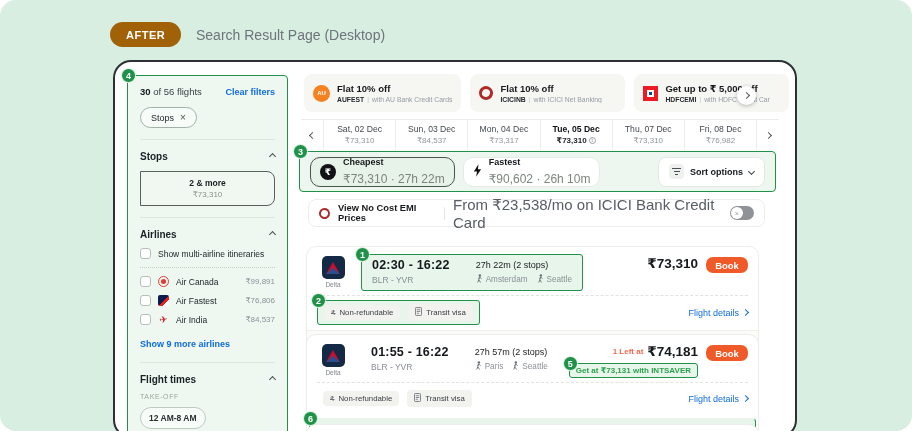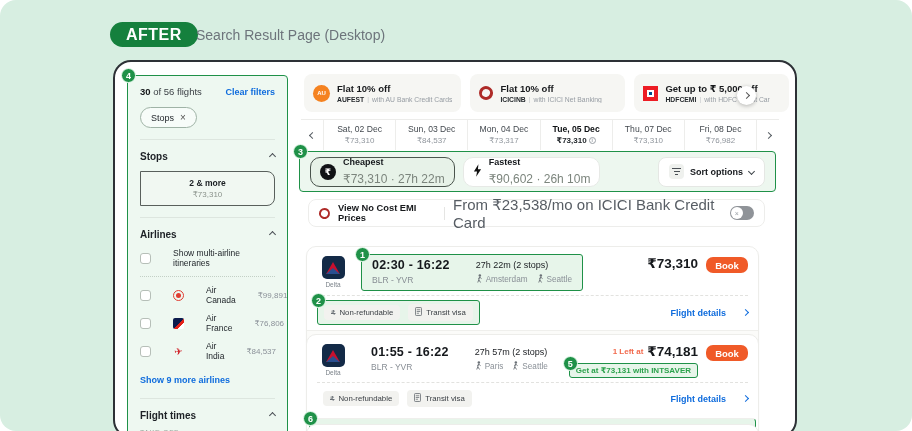--- a/index.html
+++ b/index.html
@@ -1,21 +1,21 @@
 <!DOCTYPE html>
 <html><head>
 <meta charset="utf-8">
 <style>
 *{margin:0;padding:0;box-sizing:border-box}
 html,body{width:912px;height:431px;background:#fff}
 body{font-family:"Liberation Sans","DejaVu Sans",sans-serif;position:relative;overflow:hidden}
 .stage{position:absolute;inset:0;background:#d7eee1;border-radius:16px;overflow:hidden}
 
 
-.badge{position:absolute;left:110px;top:22px;height:25px;padding:0 16px;background:#15803d;border-radius:13px;color:#fff;font-weight:bold;font-size:16px;display:flex;align-items:center;letter-spacing:.5px}
+.badge{position:absolute;left:110px;top:22px;height:25px;padding:0 16px;background:#a16207;border-radius:13px;color:#fff;font-weight:bold;font-size:11px;display:flex;align-items:center;letter-spacing:.5px}
 .page-title{position:absolute;left:196px;top:27px;font-size:14px;color:#6d747b}
 
 
 .window{position:absolute;left:113px;top:60px;width:684px;height:378px;background:#fff;border:2px solid #2d3136;border-radius:18px;overflow:hidden}
 
 
 .hl{border:1.5px solid #1f9148;background:#e7f5ea;position:relative}
 .marker{position:absolute;left:-7px;top:-8px;width:15px;height:15px;border-radius:50%;background:#1f9148;border:1.5px solid #eafbef;color:#fff;font-size:9px;font-weight:bold;display:flex;align-items:center;justify-content:center;z-index:40}
 
 
@@ -34,21 +34,21 @@
 .s-div.dot{border-top:1px dotted #c3d0c6;margin:8px 0}
 .s-head{display:flex;align-items:center;justify-content:space-between;font-size:10px;font-weight:bold;color:#1d2126}
 .s-head .chev{color:#4a4f55}
 .seg{display:flex;margin-top:9px}
 .seg-btn{flex:1;text-align:center;padding:6px 2px;background:#fff;border:1px solid #d7ddd8;cursor:pointer}
 .seg-btn:first-child{border-radius:8px 0 0 8px}
 .seg-btn:last-child{border-radius:0 8px 8px 0}
 .seg-btn.sel{background:#f1f8f2;border:1.5px solid #59605c}
 .seg-l{font-size:8.5px;font-weight:bold;color:#1a1e22}
 .seg-p{font-size:8px;color:#8b938c;margin-top:2px}
-.cb-row{display:flex;align-items:center;gap:22px;margin:8px 0;cursor:pointer}
+.cb-row{display:flex;align-items:center;gap:7px;margin:8px 0;cursor:pointer}
 .cb{width:11px;height:11px;border:1.2px solid #b6bfb8;border-radius:3px;background:#fff;flex:0 0 auto}
 .cb-t{font-size:8.5px;color:#23282d}
 .a-price{margin-left:auto;font-size:8px;color:#8b9199}
 .alogo{width:11px;height:11px;flex:0 0 auto;display:inline-flex;align-items:center;justify-content:center}
 .alogo.ac{border:1.6px solid #e03c31;border-radius:50%}
 .alogo.ac i{width:5px;height:5px;background:#e03c31;border-radius:50%}
 .alogo.af{background:linear-gradient(135deg,#0c1b4d 52%,#e32219 52%,#e32219 72%,#fff 72%);border-radius:2px}
 .alogo.ai{color:#d0232a;font-size:10px;font-style:normal;transform:rotate(-8deg)}
 .s-more{font-size:9px;font-weight:bold;color:#0f6cdd;cursor:pointer;display:inline-block;margin-top:2px}
 .s-sub{font-size:7px;color:#9aa59d;letter-spacing:.6px;margin:8px 0 7px}
@@ -124,21 +124,21 @@
 .left-badge{font-size:8px;font-weight:bold;color:#f26a4d;margin-right:4px;vertical-align:2px}
 .deal{font-size:8px;font-weight:bold;color:#2ba24c;margin-top:3px}
 .deal-hl{display:inline-block;padding:2px 6px;border-radius:3px;margin-top:2px}
 .book{width:42px;height:16px;background:#f05a28;border:none;border-radius:7px;color:#fff;font-size:9.5px;font-weight:bold;cursor:pointer;margin-top:3px;flex:0 0 auto}
 .dash{border-top:1px dashed #e2e2df;margin:0 10px}
 .frow2{display:flex;align-items:center;padding:4px 10px 5px}
 .tags{display:flex;align-items:center;gap:8px;padding:3px 6px;border-radius:3px}
 .tags.plain{border:none;background:transparent}
 .tag{background:#f2f2ef;border-radius:4px;padding:3px 7px;font-size:7.8px;color:#3c4146;display:inline-flex;gap:4px;align-items:center}
 .tag-ic.nr{font-size:7px;color:#6b7177;text-decoration:line-through}
-.fdetails{margin-left:auto;display:inline-flex;align-items:center;gap:17px;font-size:9px;font-weight:bold;color:#0f6cdd;cursor:pointer}
+.fdetails{margin-left:auto;display:inline-flex;align-items:center;gap:4px;font-size:9px;font-weight:normal;color:#0f6cdd;cursor:pointer}
 .ffoot{border-top:1px solid #efefec;background:#fbfbf9;border-radius:0 0 10px 10px;text-align:center;padding:4px 0;font-size:8.5px;font-weight:bold;color:#0f6cdd;cursor:pointer}
 .ffoot .chev{margin-left:4px;vertical-align:2px}
 .ffoot.hl{margin:3px 2px 2px;border-radius:4px;background:#e7f5ea}
 </style>
 </head>
 <body>
 
 <div class="stage">
   <div class="badge">AFTER</div>
   <div class="page-title">Search Result Page (Desktop)</div>
@@ -180,21 +180,21 @@
         <span class="cb"></span>
         <span class="alogo ac">
             <i></i>
           </span>
         <span class="cb-t">Air Canada</span>
         <span class="a-price">₹99,891</span>
       </label>
       <label class="cb-row">
         <span class="cb"></span>
         <span class="alogo af"></span>
-        <span class="cb-t">Air France</span>
+        <span class="cb-t">Air Fastest</span>
         <span class="a-price">₹76,806</span>
       </label>
       <label class="cb-row">
         <span class="cb"></span>
         <span class="alogo ai">✈</span>
         <span class="cb-t">Air India</span>
         <span class="a-price">₹84,537</span>
       </label>
       <a class="s-more">Show 9 more airlines</a>
       <div class="s-div"></div>

